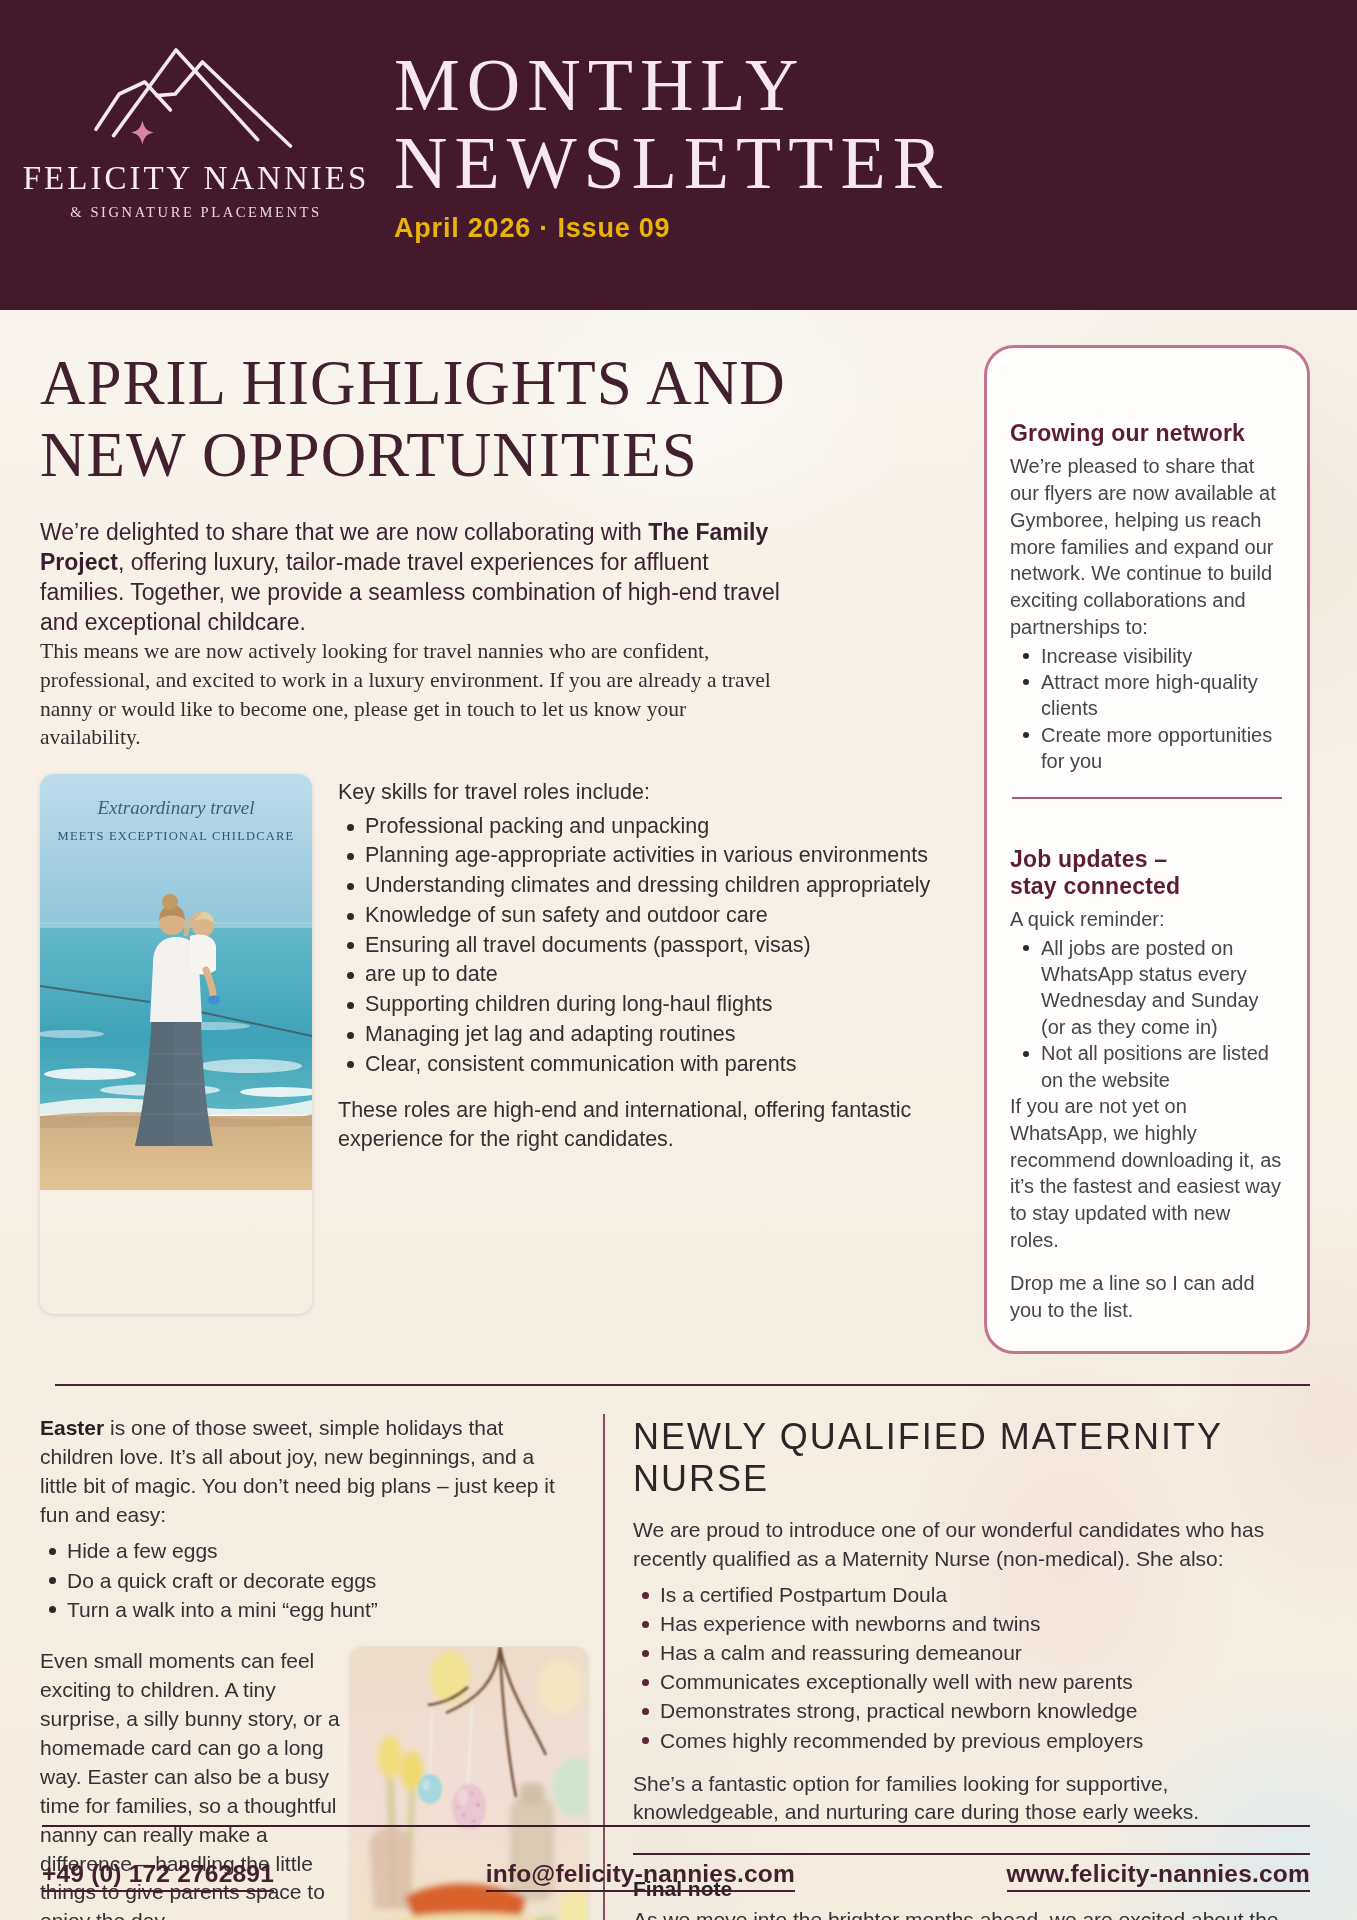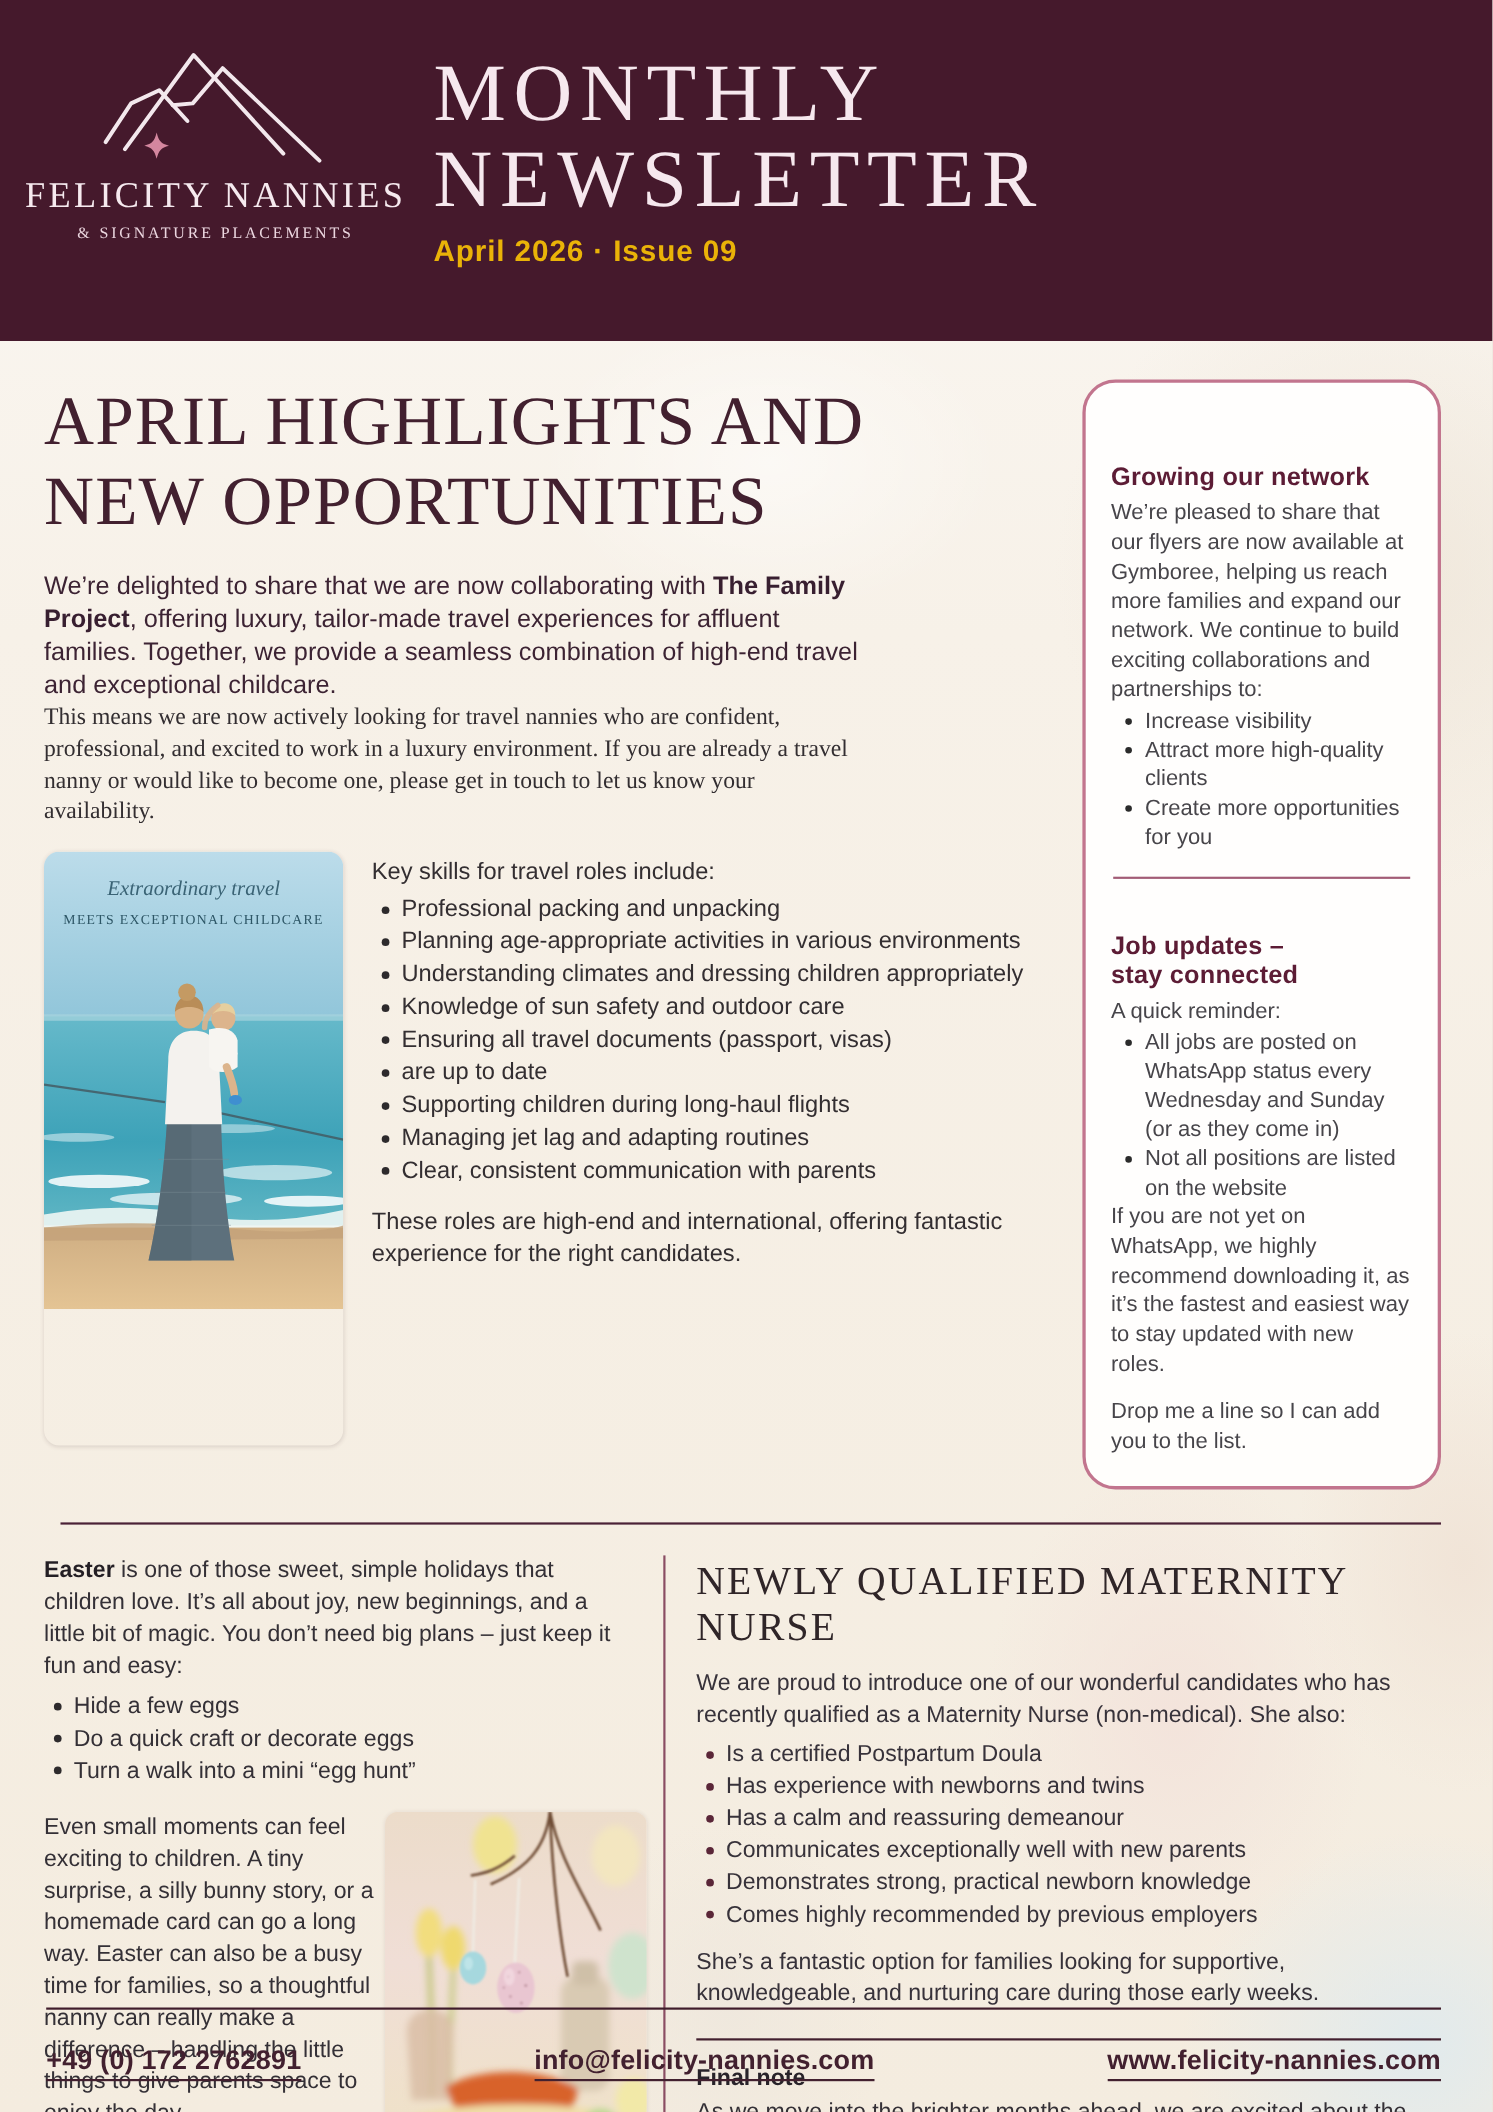--- a/index.html
+++ b/index.html
@@ -67,21 +67,21 @@
   .bottom-zone { display:flex; padding:28px 47px 0 40px; }
   .easter-col { width:563px; flex:none; }
   .easter-lead { font-size:21px; line-height:1.37; color:#343036; max-width:530px; }
   .easter-lead b { color:#241f24; }
   .easter-list li { font-size:21px; max-width:520px; color:#343036; }
   .easter-bottom { display:flex; margin-top:24px; }
   .easter-text { width:300px; font-size:21px; line-height:1.38; color:#343036; flex:none; }
   .egg-photo { width:238px; height:304px; border-radius:12px; overflow:hidden; margin-left:10px; flex:none; box-shadow:0 1px 4px rgba(70,40,50,.12); }
 
   .nurse-col { flex:1; border-left:2px solid #8a4d63; padding-left:28px; margin-left:0; }
-  .nurse-head { font-family:Liberation Serif, serif; font-size:36px; letter-spacing:2px; color:#2f2528; font-weight:400; margin-top:2px; }
+  .nurse-head { font-family:Liberation Sans, sans-serif; font-size:36px; letter-spacing:2px; color:#2f2528; font-weight:400; margin-top:2px; }
   .nurse-intro { margin-top:16px; font-size:21px; line-height:1.35; color:#37323a; max-width:650px; }
   .nurse-list { margin-top:8px; }
   .nurse-list li { font-size:21px; color:#37323a; max-width:640px; }
   .nurse-list li::before { background:#5a2638; }
   .nurse-outro { margin-top:16px; font-size:21px; line-height:1.36; color:#37323a; max-width:660px; }
   .note-div { border-top:2px solid #42202f; margin:26px 0 22px; }
   .note-title { font-size:21px; font-weight:bold; color:#28232a; }
   .note-body { margin-top:4px; font-size:21px; line-height:1.39; color:#343036; max-width:690px; }
   .note-body b { color:#241f24; }
 

